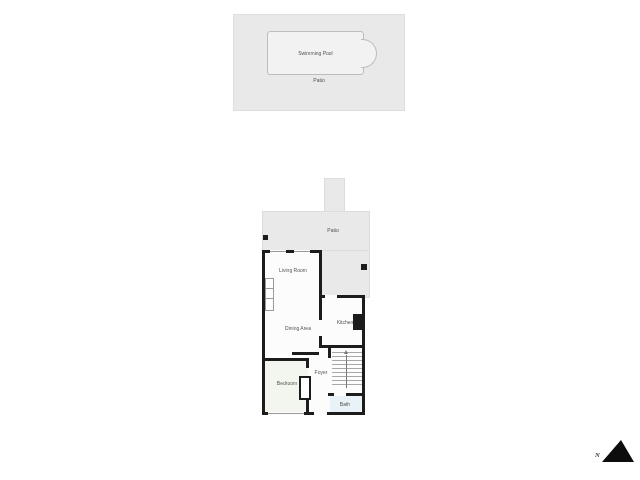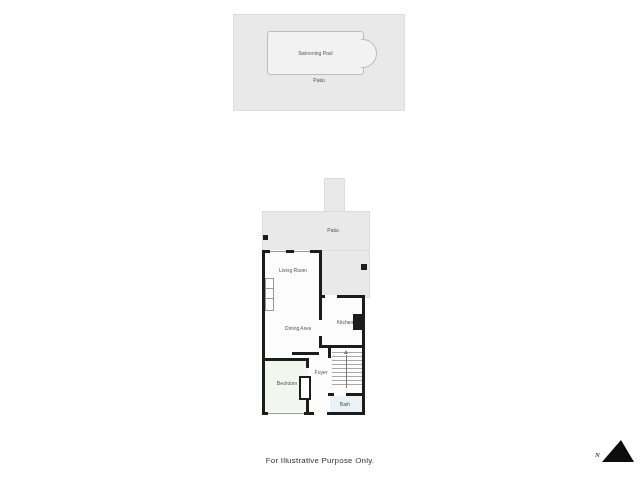--- a/index.html
+++ b/index.html
@@ -160,21 +160,20 @@
 
     <span class="lbl" style="left:51px; top:49px;  width:40px;">Patio</span>
     <span class="lbl" style="left:11px; top:89px;  width:40px;">Living Room</span>
     <span class="lbl" style="left:16px; top:147px; width:40px;">Dining Area</span>
     <span class="lbl" style="left:63px; top:141px; width:40px;">Kitchen</span>
     <span class="lbl" style="left:39px; top:191px; width:40px;">Foyer</span>
     <span class="lbl" style="left:5px;  top:202px; width:40px;">Bedroom</span>
     <span class="lbl" style="left:63px; top:223px; width:40px;">Bath</span>
   </div>
 
-  <div class="abs footer">For Illustrative Purpose Only.</div>
 
   <div class="abs compass">
     <span class="compass-letter">N</span>
     <svg width="50" height="38" viewBox="0 0 50 38">
       <polygon points="31,6 44,28 12,28" fill="#0d0d0d"></polygon>
     </svg>
   </div>
 
 </div>
 

